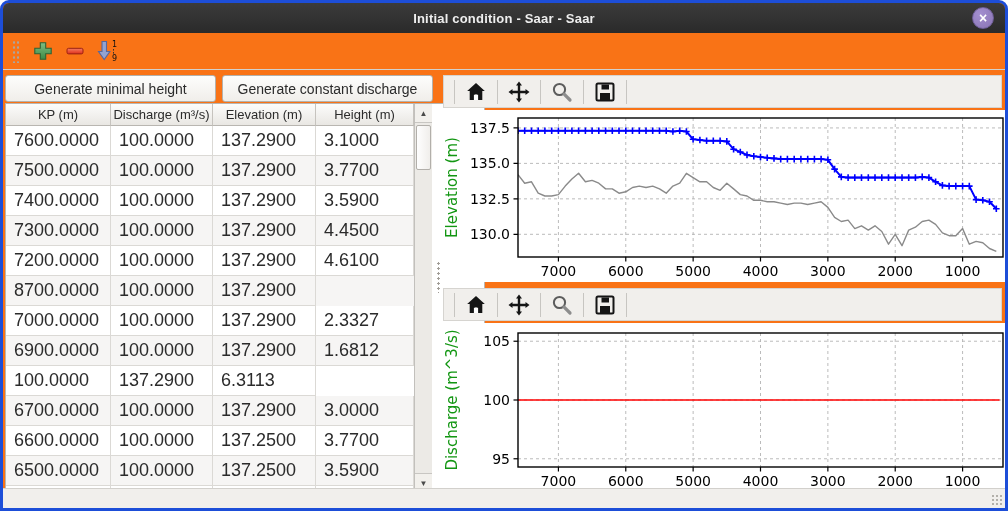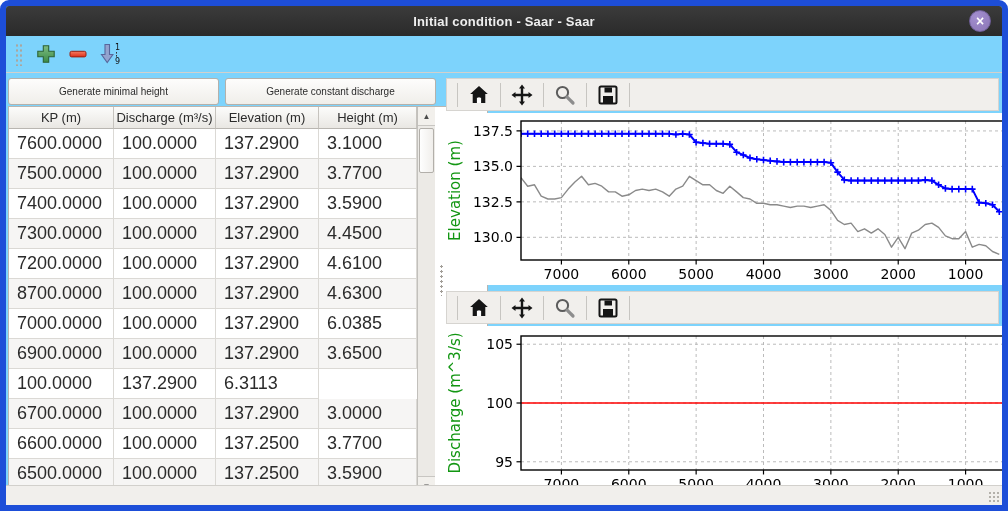--- a/index.html
+++ b/index.html
@@ -1,20 +1,20 @@
 <!DOCTYPE html>
 <html><head>
 <meta charset="utf-8">
 <style>
   html,body{margin:0;padding:0;background:#ffffff;}
   *{box-sizing:border-box;}
   .window{
     position:relative;width:1008px;height:511px;
     font-family:"Liberation Sans","DejaVu Sans",sans-serif;
-    background:#7dd3fc;border:6px solid #1d4ed8;border-radius:9px 9px 0 0;
+    background:#f97316;border:3px solid #1d4ed8;border-radius:9px 9px 0 0;
     overflow:hidden;color:#2b2b2b;
   }
   
   .titlebar{
     position:absolute;top:0;left:0;right:0;height:30px;
     background:linear-gradient(#3b3b3b,#2a2a2a);
     display:flex;align-items:center;justify-content:center;
   }
   .title-text{color:#eee;font-size:13px;font-weight:600;letter-spacing:.2px;}
   .close-btn{
@@ -36,21 +36,21 @@
   .tb-btn{
     width:28px;height:28px;margin:0 2px;border:1px solid transparent;border-radius:3px;
     display:flex;align-items:center;justify-content:center;background:transparent;cursor:pointer;padding:0;
   }
   .tb-btn svg{display:block;}
   
   .content{position:absolute;top:68px;left:0;right:0;bottom:20px;display:flex;}
   .left-pane{width:431px;padding:4px 1px 0 2px;flex:0 0 auto;}
   .btn-row{display:flex;gap:6px;height:23px;margin-bottom:5px;}
   .gen-btn{
-    flex:1;height:27px;font-size:10px;font-family:inherit;color:#2b2b2b;
+    flex:1;height:27px;font-size:14px;font-family:inherit;color:#2b2b2b;
     background:linear-gradient(#fdfdfc,#f0eeea);
     border:1px solid #b4b1ab;border-radius:3px;cursor:pointer;padding:0 4px;white-space:nowrap;
   }
   
   .tbl{height:390px;width:480px;display:flex;border:1px solid #b9b6b1;background:#fff;}
   .tbl-main{width:408px;display:flex;flex-direction:column;overflow:hidden;}
   .tbl-head,.tbl-row{display:grid;grid-template-columns:105px 102px 103px 98px;}
   .tbl-head{height:22px;flex:0 0 auto;}
   .th{
     background:linear-gradient(#fcfcfb,#e9e7e3);
@@ -198,33 +198,32 @@
               <div class="tbl-row">
                 <div class="td">7200.0000</div>
                 <div class="td">100.0000</div>
                 <div class="td">137.2900</div>
                 <div class="td">4.6100</div>
               </div>
               <div class="tbl-row">
                 <div class="td">8700.0000</div>
                 <div class="td">100.0000</div>
                 <div class="td">137.2900</div>
-                <div class="td">4.6300</div>
               </div>
               <div class="tbl-row">
                 <div class="td">7000.0000</div>
                 <div class="td">100.0000</div>
                 <div class="td">137.2900</div>
-                <div class="td">6.0385</div>
+                <div class="td">2.3327</div>
               </div>
               <div class="tbl-row">
                 <div class="td">6900.0000</div>
                 <div class="td">100.0000</div>
                 <div class="td">137.2900</div>
-                <div class="td">3.6500</div>
+                <div class="td">1.6812</div>
               </div>
               <div class="tbl-row">
                 <div class="td">100.0000</div>
                 <div class="td">137.2900</div>
                 <div class="td">6.3113</div>
               </div>
               <div class="tbl-row">
                 <div class="td">6700.0000</div>
                 <div class="td">100.0000</div>
                 <div class="td">137.2900</div>

